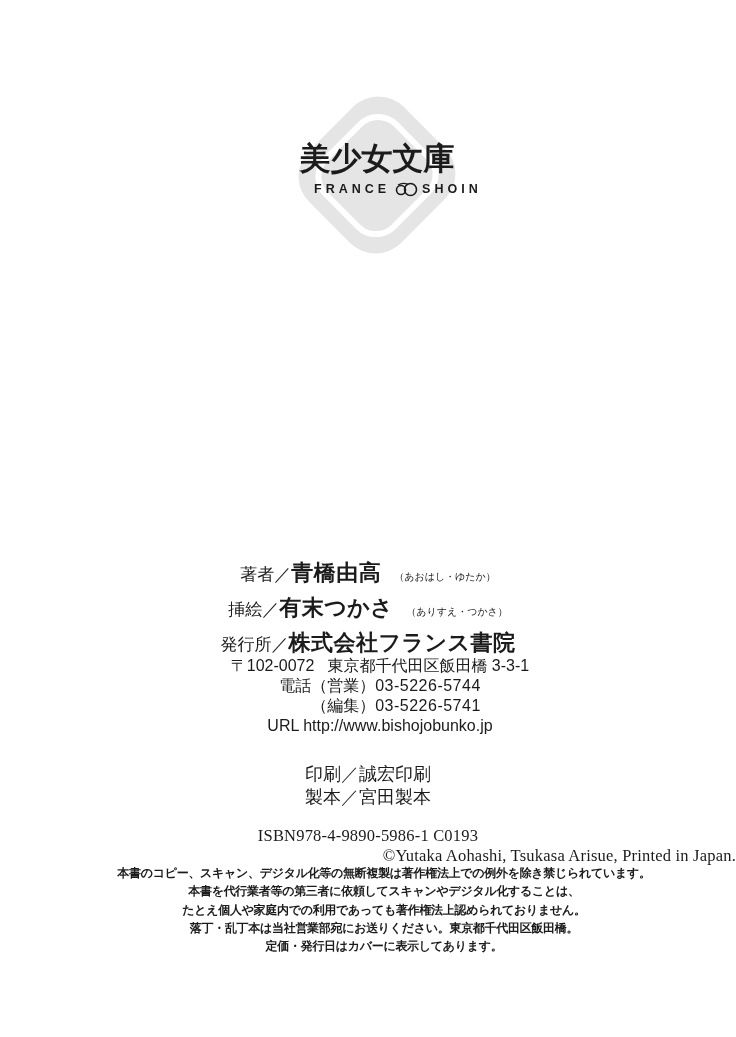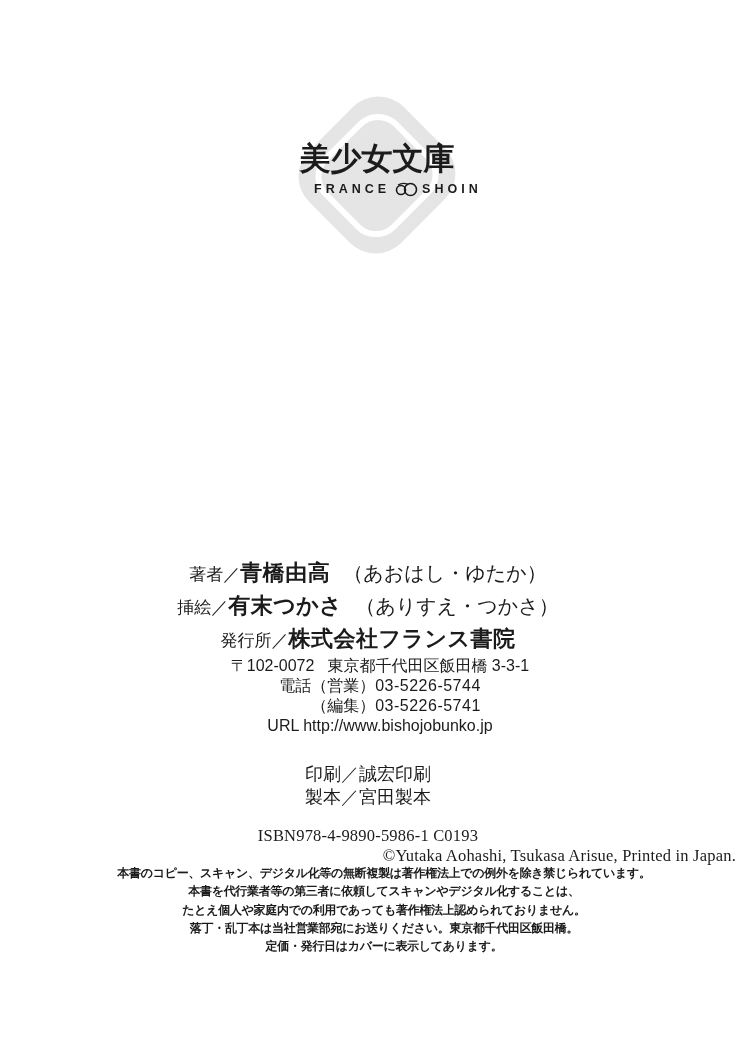--- a/index.html
+++ b/index.html
@@ -82,21 +82,21 @@
   
   .credits-block {
     position: absolute;
     top: 557px; left: 0;
     width: 100%;
     text-align: center;
   }
   .credit-row { line-height: 31px; white-space: nowrap; }
   .c-label { font-size: 17px; }
   .c-name  { font-size: 22px; font-weight: bold; letter-spacing: 0.5px; }
-  .c-read  { font-size: 20px; margin-left: 13px; }
+  .c-read  { font-size: 10px; margin-left: 13px; }
   
   .address-block {
     position: absolute;
     top: 656px; left: 0;
     width: 100%;
     text-align: center;
     font-size: 16px;
     line-height: 20px;
     padding-left: 12px;
   }

